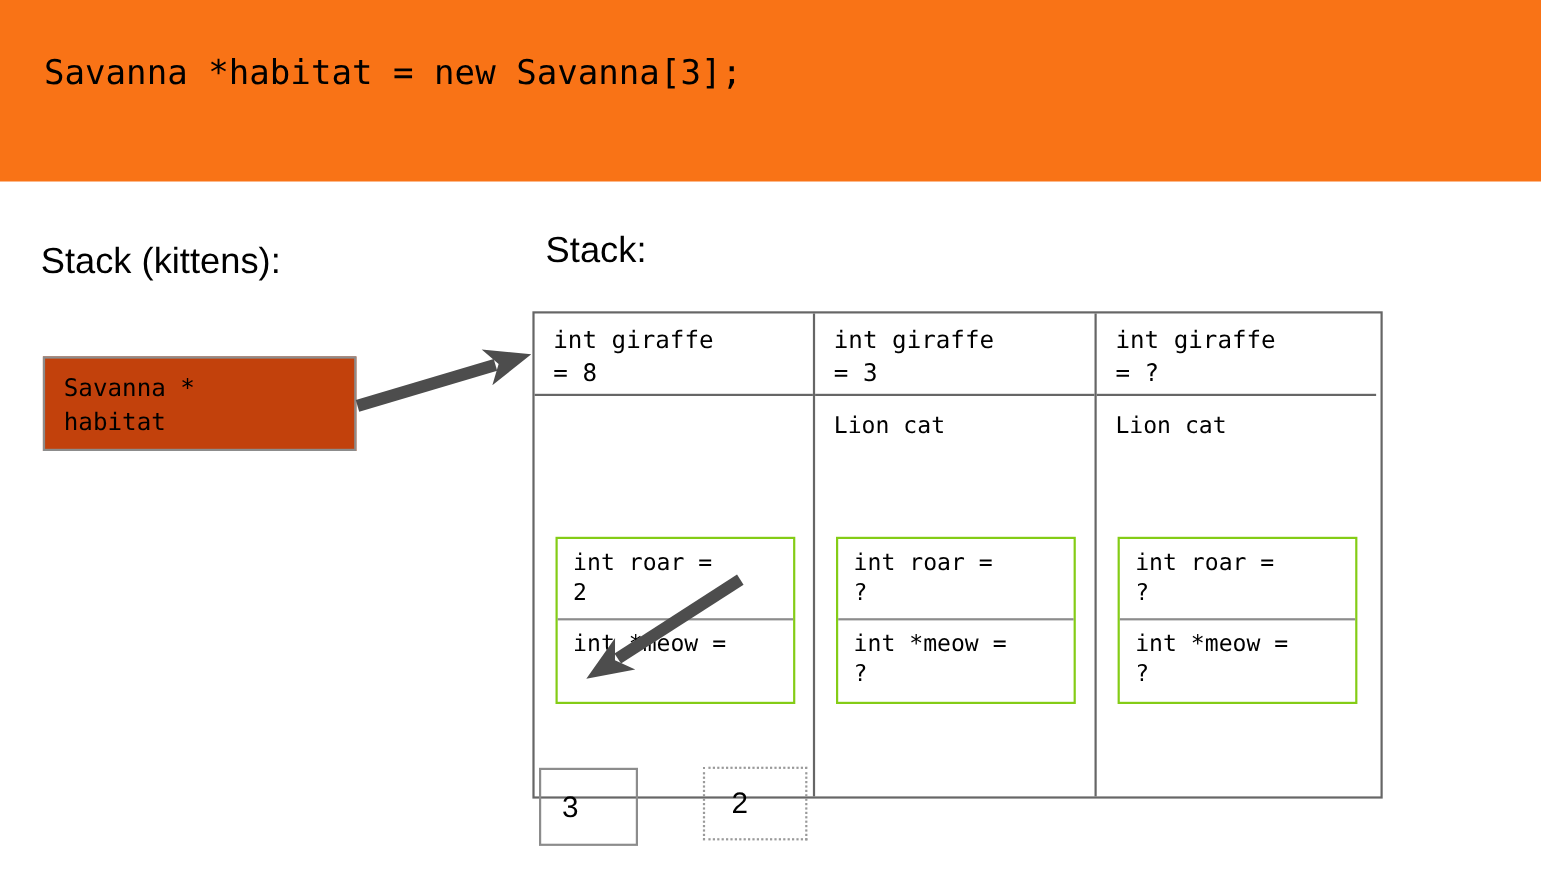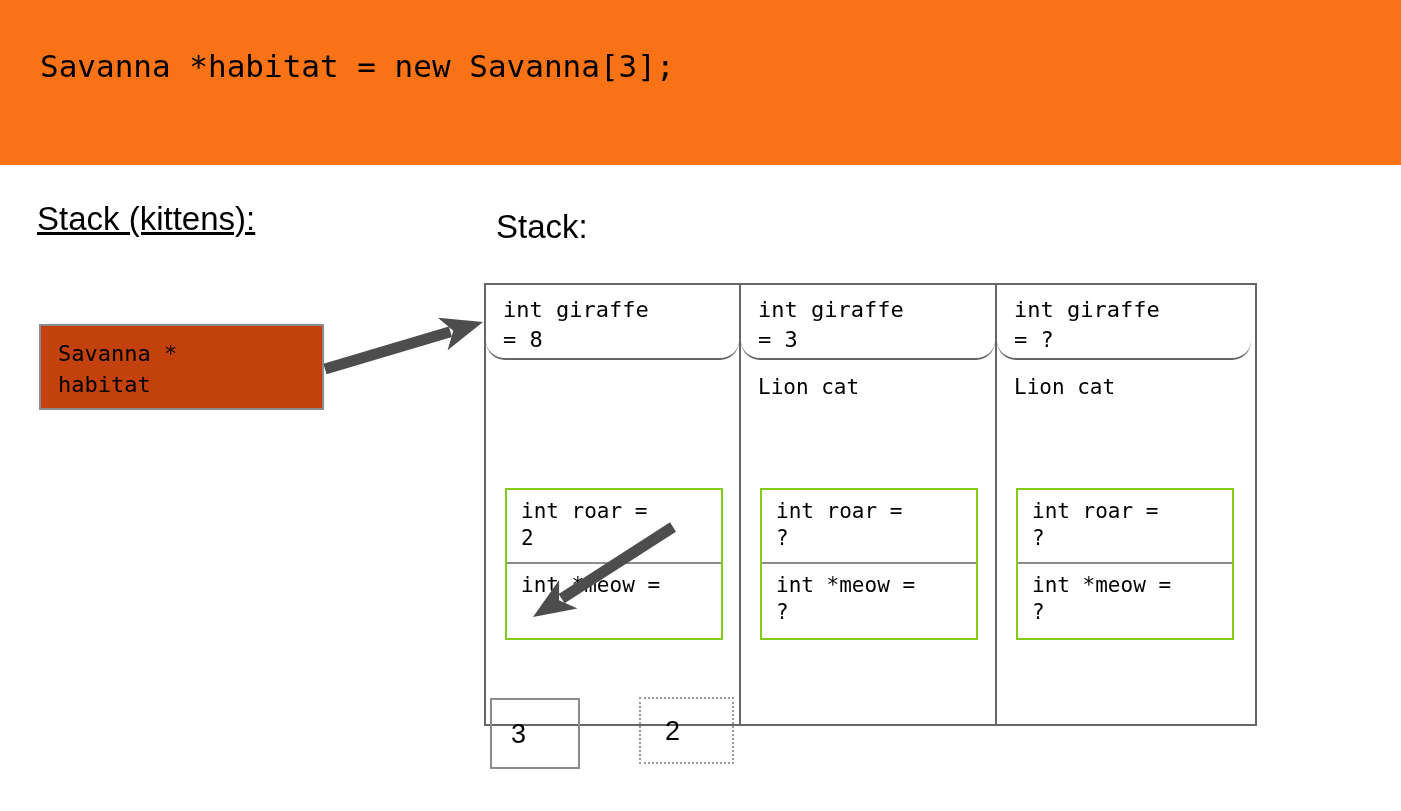--- a/index.html
+++ b/index.html
@@ -37,21 +37,21 @@
   }
 
   
   .section-heading {
     position: absolute;
     font-family: "Liberation Sans", sans-serif;
     font-size: 33px;
     color: #000000;
     white-space: pre;
   }
-  #stack-heading { left: 37px; top: 200px; text-decoration: underline; }
+  #stack-heading { left: 37px; top: 218px; }
   #heap-heading  { left: 496px; top: 208px; }
 
   
   #stack-var-box {
     position: absolute;
     left: 39px;
     top: 324px;
     width: 285px;
     height: 86px;
     background: #c2410c;
@@ -92,21 +92,20 @@
   .heap-giraffe-cell {
     position: relative;
     height: 75px;
     box-sizing: border-box;
     border-bottom: 2px solid #666666;
     padding: 10px 0 0 17px;
     font-family: "DejaVu Sans Mono", "Liberation Mono", monospace;
     font-size: 22px;
     line-height: 30px;
     white-space: pre-line;
-    border-radius: 19px;
   }
 
   .heap-body {
     position: relative;
     height: 368px;
     box-sizing: border-box;
   }
   .lion-label {
     position: absolute;
     left: 17px;

